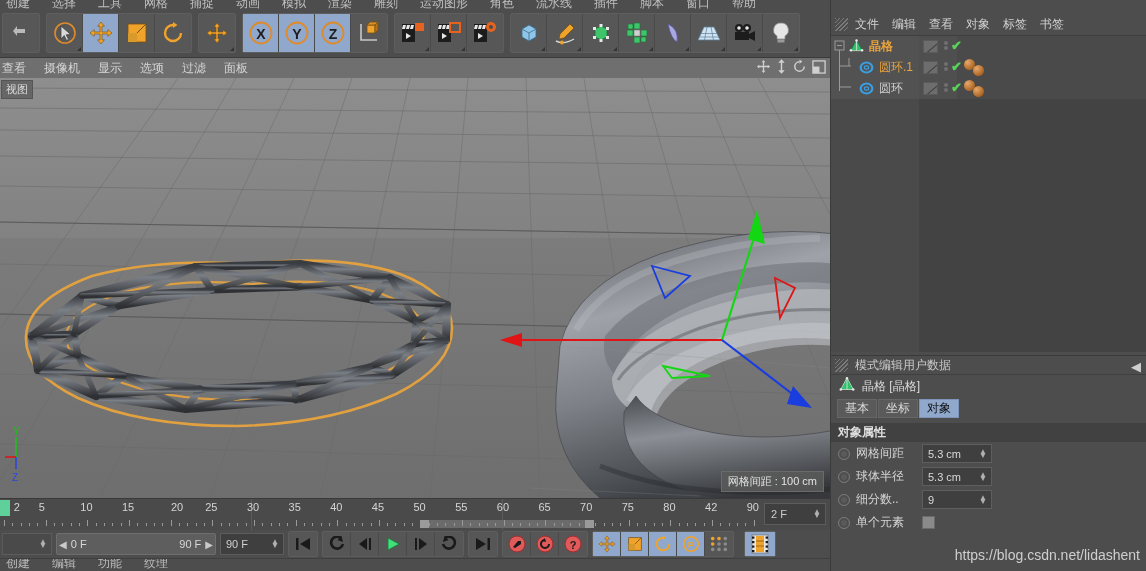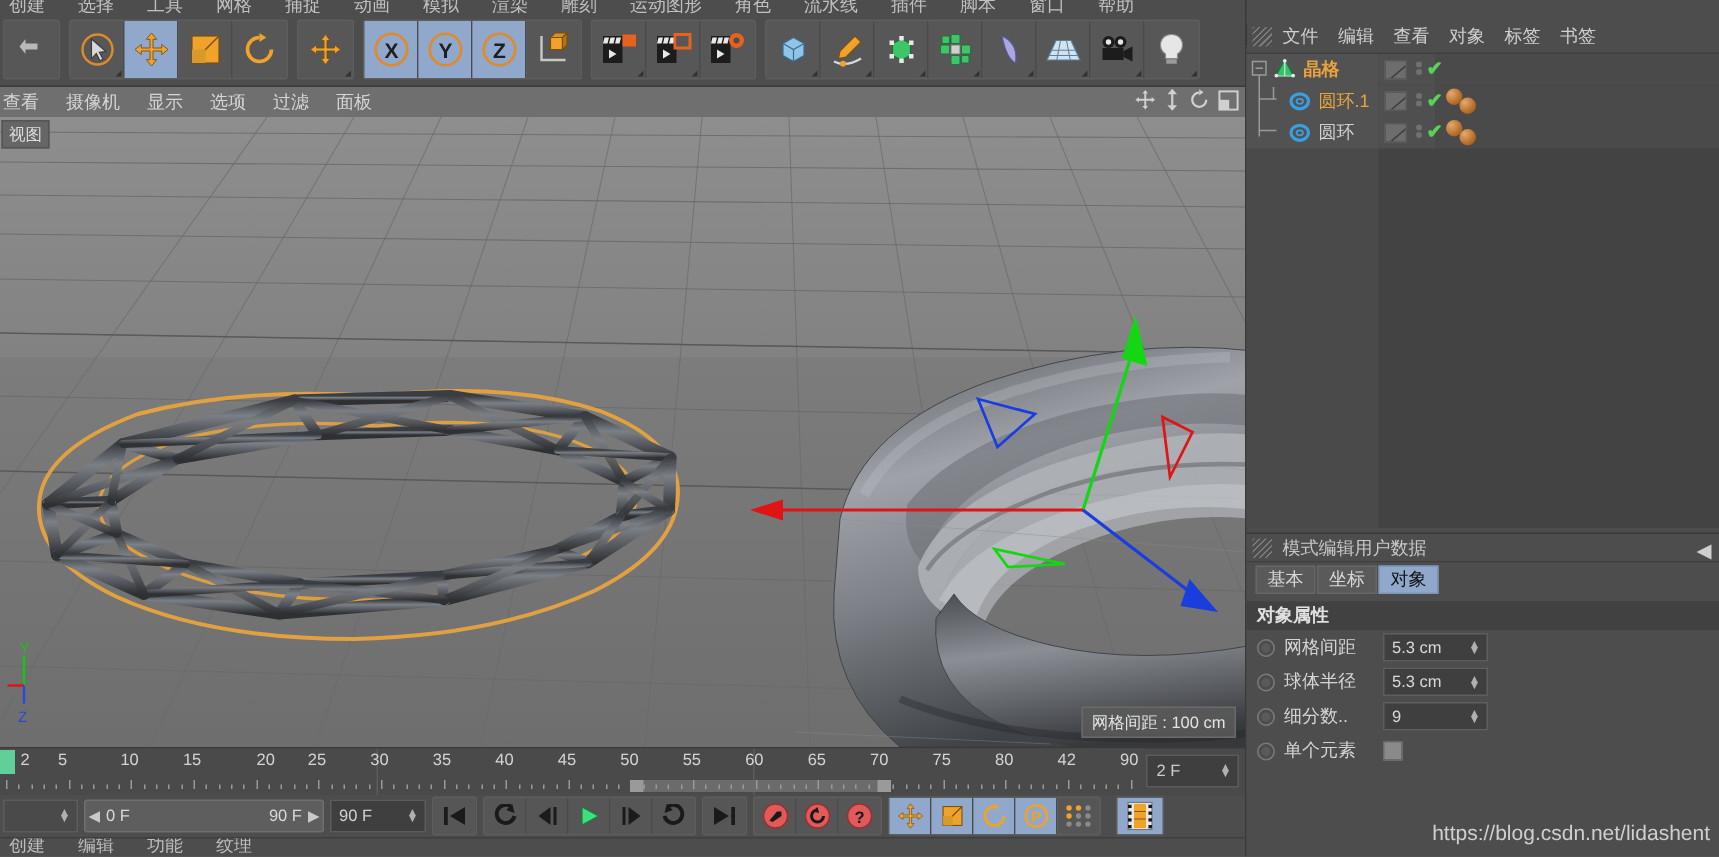--- a/index.html
+++ b/index.html
@@ -1091,20 +1091,32 @@
 
     <div class="am-menubar">
       <span class="gripper"></span>
       <span class="mlbl">模式</span>
       <span class="mlbl">编辑</span>
       <span class="mlbl">用户数据</span>
       <span class="am-collapse">◀</span>
     </div>
 
     <div class="am-body">
+      <div class="am-title">
+        <span>
+          <svg width="16" height="16" viewBox="0 0 18 18">
+            <path d="M9 1 L16 14 L2 14 Z" fill="#2fc46a" stroke="#1a7a42" stroke-width="1"></path>
+            <path d="M9 1 L9 14 M2 14 L16 14 M9 1 L2 14 M9 1 L16 14" stroke="#e6e6e6" stroke-width="0.9" fill="none"></path>
+            <circle cx="9" cy="1.5" r="1.4" fill="#eaeaea"></circle>
+              <circle cx="2" cy="14" r="1.4" fill="#eaeaea"></circle>
+              <circle cx="16" cy="14" r="1.4" fill="#eaeaea"></circle>
+          </svg>
+        </span>
+        <span style="font-size:12px;color:#dcdcdc">晶格 [晶格]</span>
+      </div>
 
       <div class="am-tabs" id="amtabs">
           <div class="am-tab">基本</div>
           <div class="am-tab">坐标</div>
           <div class="am-tab sel">对象</div>
         </div>
 
       <div class="am-section">对象属性</div>
 
       <div id="amprops">

